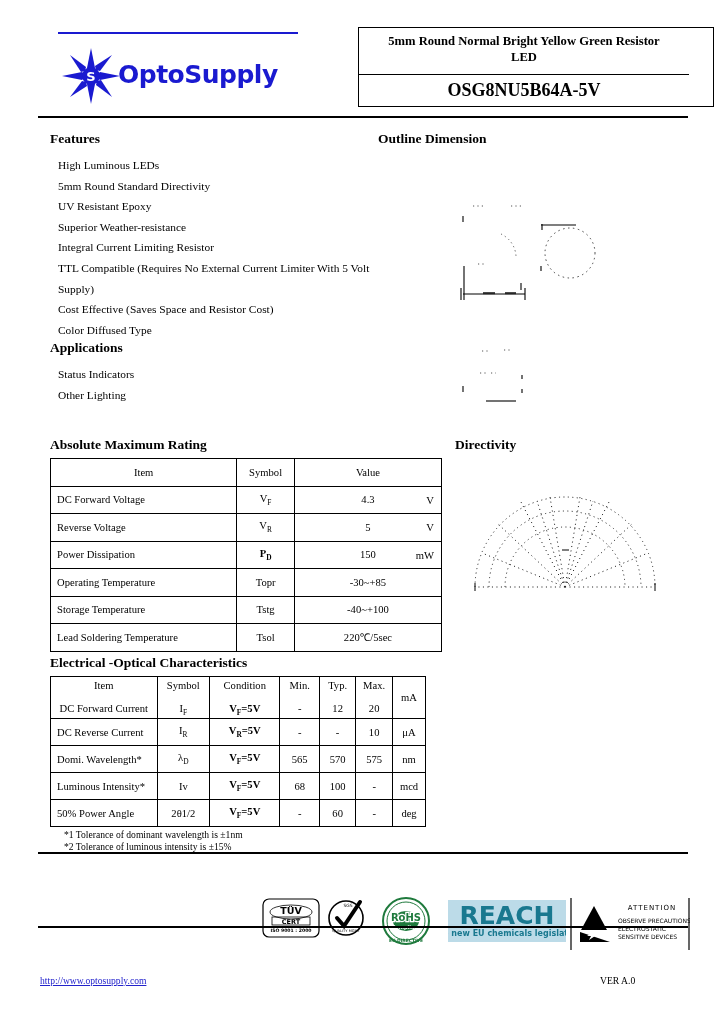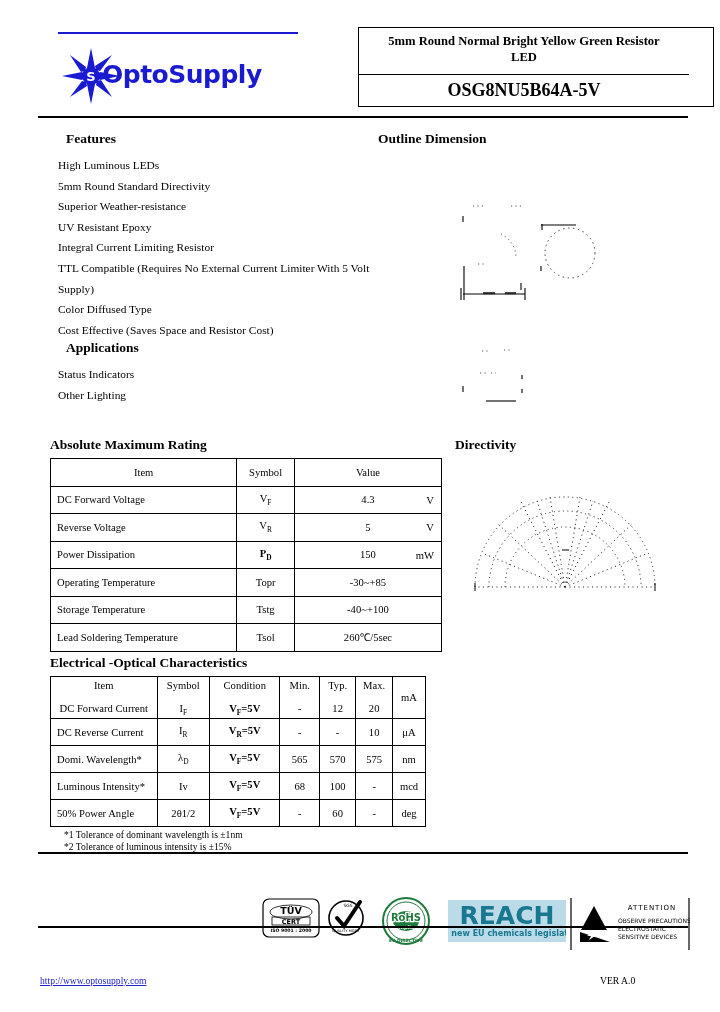--- a/index.html
+++ b/index.html
@@ -11,36 +11,36 @@
     position:relative;
     overflow:hidden;
   }
   .page{position:absolute;left:0;top:0;width:720px;height:1012px;}
 
   
   .header{position:absolute;left:38px;top:22px;width:650px;height:88px;}
   .logo-wrap{position:absolute;left:8px;top:0px;width:290px;height:88px;}
   .logo-rule{position:absolute;left:12px;top:10px;width:240px;height:2px;background:#1a1ad0;}
   .logo-star{position:absolute;left:16px;top:26px;width:58px;height:56px;}
-  .logo-text{position:absolute;left:56px;top:38px;font-family:"DejaVu Sans", sans-serif;
+  .logo-text{position:absolute;left:72px;top:38px;font-family:"DejaVu Sans", sans-serif;
     font-weight:bold;font-size:25px;color:#1a1ad0;letter-spacing:-0.5px;}
   .title-box{position:absolute;left:320px;top:5px;width:330px;height:78px;border:1.6px solid #000;padding-left:24px;}
   .title-main{position:absolute;left:0;top:5px;width:330px;text-align:center;
     font-weight:bold;font-size:12.6px;line-height:16px;}
   .title-div{position:absolute;left:0;top:46px;width:330px;height:1.4px;background:#000;}
   .title-part{position:absolute;left:0;top:52px;width:330px;text-align:center;
     font-weight:bold;font-size:18px;}
   .hrule{position:absolute;left:38px;top:116px;width:650px;height:2.4px;background:#000;}
 
   
   .h2{font-weight:bold;font-size:13.5px;}
 
   
   .features{position:absolute;left:50px;top:131px;width:320px;}
-  .features .h2{margin:0 0 8px 16px;}
+  .features .h2{margin:0 0 8px 0;}
   .feat-item{font-size:11.4px;line-height:20.6px;padding-left:8px;white-space:nowrap;}
   .feat-item.wrap{white-space:normal;}
   .apps-h{margin:4px 0 6px 0;}
   .app-item{font-size:11.4px;line-height:21px;padding-left:8px;}
 
   
   .outline{position:absolute;left:378px;top:131px;width:310px;height:290px;}
   .outline .h2{margin:0;}
   .outline-art{position:absolute;left:0;top:30px;width:310px;height:260px;}
 
@@ -128,26 +128,26 @@
       <div class="title-div"></div>
       <div class="title-part">OSG8NU5B64A-5V</div>
     </div>
   </div>
   <div class="hrule"></div>
 
   <div class="features">
     <div class="h2">Features</div>
     <div class="feat-item">High Luminous LEDs</div>
     <div class="feat-item">5mm Round Standard Directivity</div>
+    <div class="feat-item">UV Resistant Epoxy</div>
     <div class="feat-item">Superior Weather-resistance</div>
-    <div class="feat-item">UV Resistant Epoxy</div>
     <div class="feat-item">Integral Current Limiting Resistor</div>
     <div class="feat-item wrap">TTL Compatible (Requires No External Current Limiter With 5 Volt Supply)</div>
+    <div class="feat-item">Cost Effective (Saves Space and Resistor Cost)</div>
     <div class="feat-item">Color Diffused Type</div>
-    <div class="feat-item">Cost Effective (Saves Space and Resistor Cost)</div>
 
     <div class="h2 apps-h">Applications</div>
     <div class="app-item">Status Indicators</div>
     <div class="app-item">Other Lighting</div>
   </div>
 
   <div class="outline">
     <div class="h2">Outline Dimension</div>
     <div class="outline-art">
       <svg width="310" height="260" viewBox="0 0 310 260">
@@ -212,21 +212,21 @@
         <td class="c-val">-30~+85</td>
       </tr>
       <tr>
         <td class="c-item lcell">Storage Temperature</td>
         <td class="c-sym">Tstg</td>
         <td class="c-val">-40~+100</td>
       </tr>
       <tr>
         <td class="c-item lcell">Lead Soldering Temperature</td>
         <td class="c-sym">Tsol</td>
-        <td class="c-val">260℃/5sec</td>
+        <td class="c-val">220℃/5sec</td>
       </tr>
     </tbody>
       </table>
   </div>
 
   <div class="direct">
     <div class="h2">Directivity</div>
     <div class="direct-art">
       <svg width="240" height="150" viewBox="0 0 240 150">
         <g stroke="#000" fill="none" stroke-width="1" stroke-dasharray="1.1 3.4" opacity="0.85">

